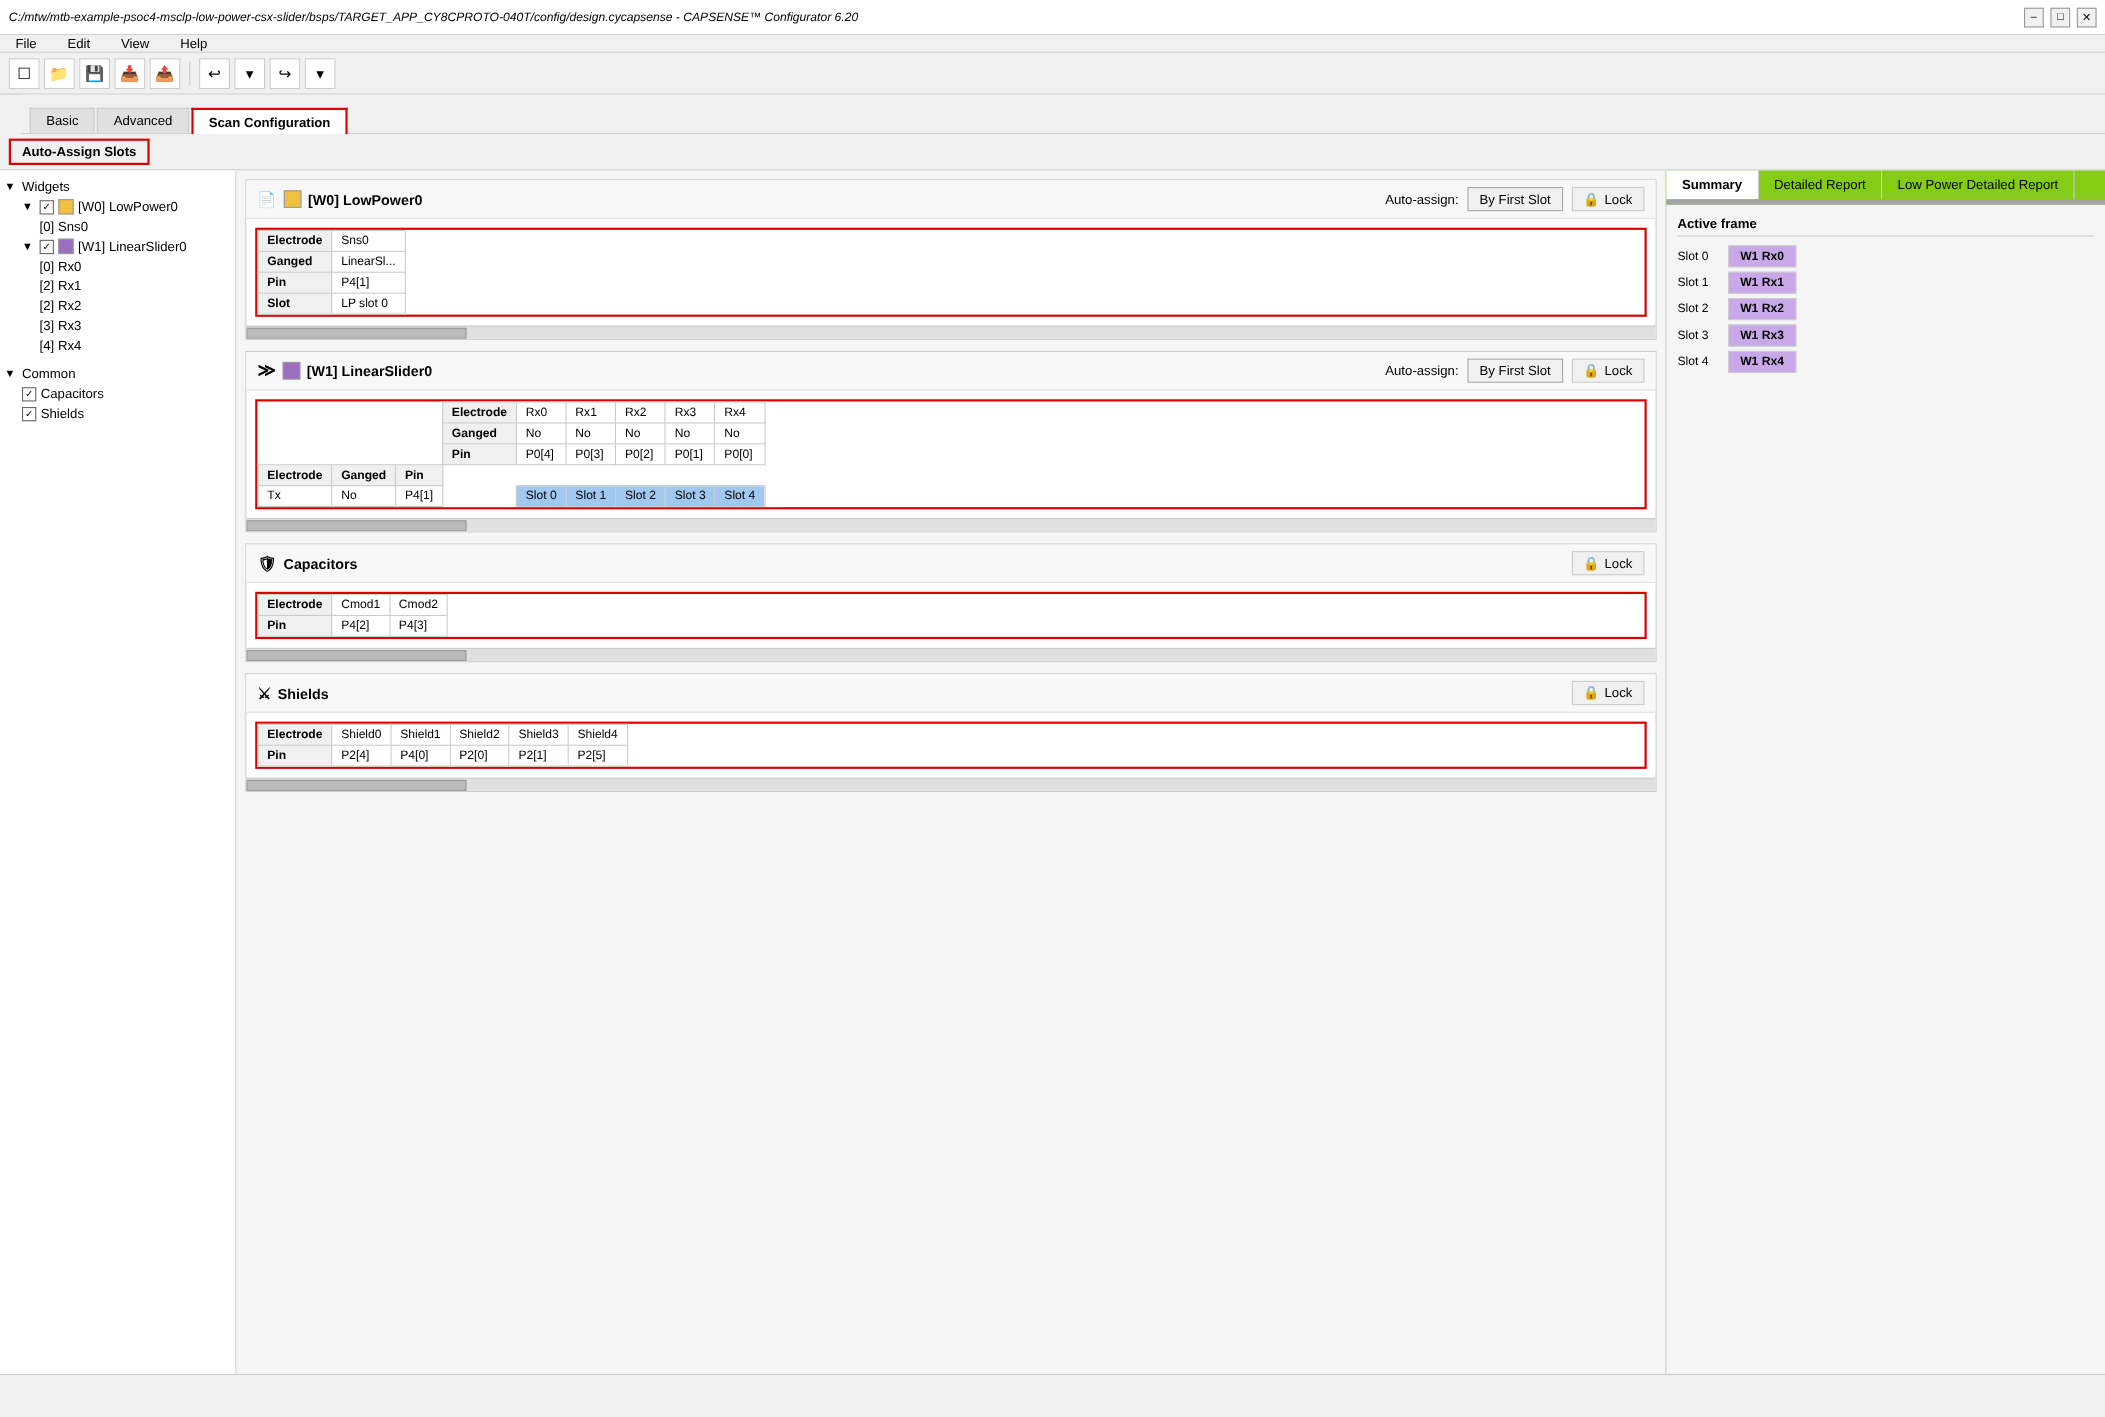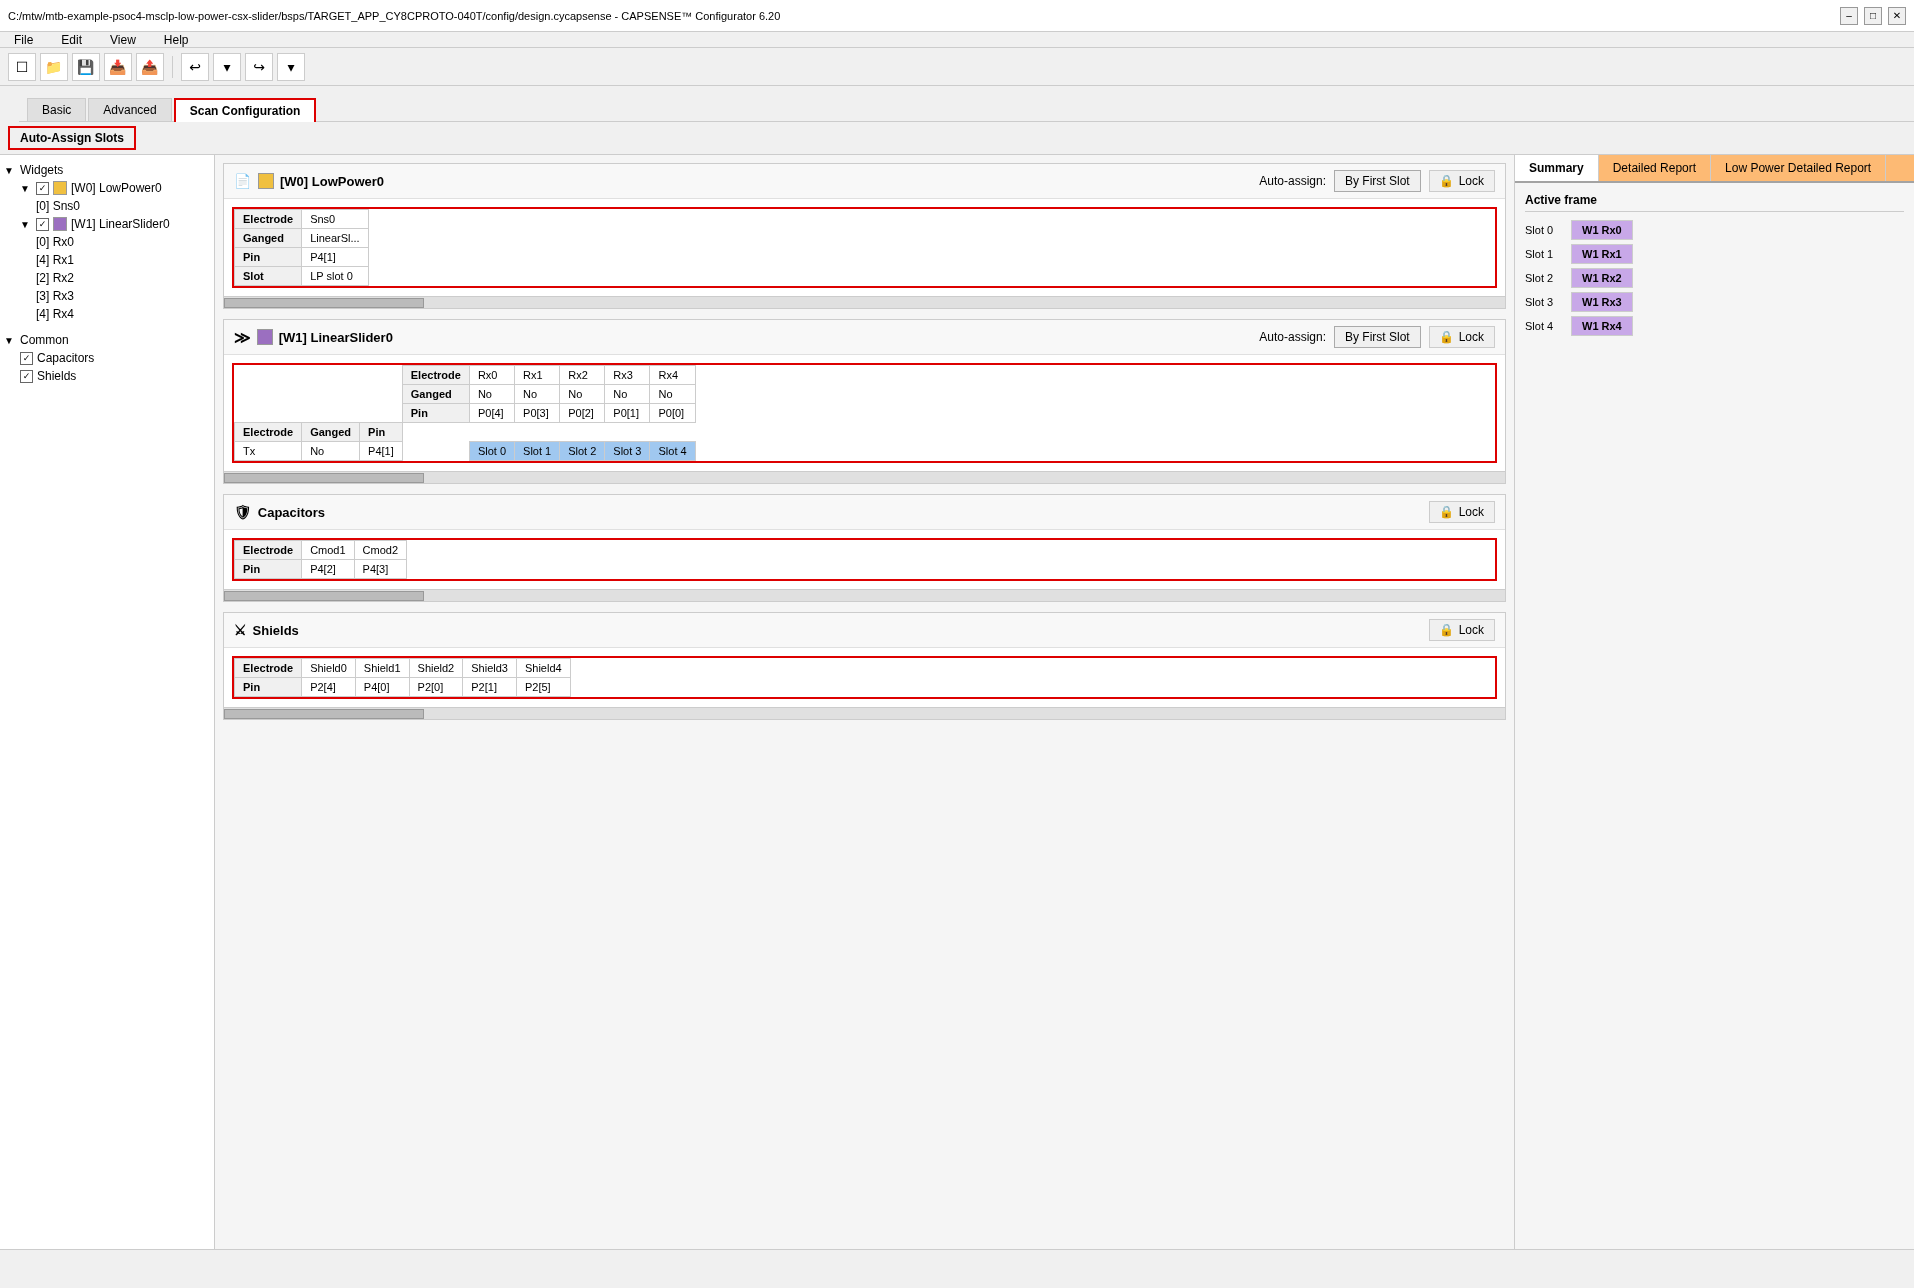--- a/index.html
+++ b/index.html
@@ -1,20 +1,20 @@
 <!DOCTYPE html>
 <html><head>
   <meta charset="utf-8">
   <style>
     * { box-sizing: border-box; margin: 0; padding: 0; }
     body { font-family: 'Segoe UI', Arial, sans-serif; font-size: 12px; background: #f0f0f0; color: #000; width: 1914px; height: 1288px; overflow: hidden; }
 
     
     .title-bar { background: #fff; border-bottom: 1px solid #ccc; padding: 4px 8px; display: flex; align-items: center; justify-content: space-between; height: 32px; }
-    .title-bar-left { display: flex; align-items: flex-start; gap: 6px; font-size: 11px; }
+    .title-bar-left { display: flex; align-items: flex-start; gap: 6px; font-size: 11px; font-style: italic; }
     .title-bar-controls { display: flex; gap: 6px; }
     .title-btn { width: 18px; height: 18px; border: 1px solid #999; background: #f0f0f0; cursor: pointer; display: flex; align-items: center; justify-content: center; font-size: 10px; }
 
     
     .menu-bar { background: #f0f0f0; border-bottom: 1px solid #ccc; padding: 2px 8px; display: flex; gap: 16px; height: 16px; align-items: center; }
     .menu-item { padding: 2px 6px; font-size: 12px; cursor: pointer; }
 
     
     .toolbar { background: #f0f0f0; border-bottom: 1px solid #ccc; padding: 4px 8px; display: flex; align-items: center; gap: 4px; height: 38px; }
     .toolbar-btn { width: 28px; height: 28px; border: 1px solid #ccc; background: #fff; cursor: pointer; display: flex; align-items: center; justify-content: center; font-size: 14px; }
@@ -64,21 +64,21 @@
     .cell-slot1 { background: #a0c8f0; }
     .cell-slot2 { background: #a0c8f0; }
     .cell-slot3 { background: #a0c8f0; }
     .cell-slot4 { background: #a0c8f0; }
 
     .scrollbar-h { height: 12px; background: #e0e0e0; border-top: 1px solid #ccc; overflow: hidden; position: relative; }
     .scrollbar-thumb { width: 200px; height: 10px; background: #bbb; border: 1px solid #999; position: absolute; left: 0; top: 1px; }
 
     
     .summary-panel { width: 400px; background: #f5f5f5; border-left: 1px solid #ccc; flex-shrink: 0; }
-    .summary-tabs { display: flex; border-bottom: 2px solid #a3a3a3; background: #fdba74; }
+    .summary-tabs { display: flex; border-bottom: 5px solid #a3a3a3; background: #84cc16; }
     .summary-tab { padding: 6px 14px; cursor: pointer; font-size: 12px; border-right: 1px solid #ccc; }
     .summary-tab.active { background: #fff; font-weight: bold; }
     .summary-content { display: flex; gap: 0; padding: 0; }
     .summary-col { flex: 1; padding: 10px; }
     .summary-col-title { font-size: 12px; font-weight: bold; margin-bottom: 8px; border-bottom: 1px solid #ccc; padding-bottom: 4px; }
     .slot-row { display: flex; align-items: center; gap: 6px; margin-bottom: 4px; }
     .slot-label { font-size: 11px; width: 40px; }
     .slot-badge { padding: 3px 10px; font-size: 11px; border: 1px solid #ccc; font-weight: bold; }
     .badge-purple { background: #c8a8e8; }
     .badge-yellow { background: #e8d080; }
@@ -148,21 +148,21 @@
     <div class="tree-item indent1">
       <span class="chevron">▼</span>
       <span class="checkbox">✓</span>
       <span class="color-box color-purple"></span>
       <span>[W1] LinearSlider0</span>
     </div>
     <div class="tree-item indent2">
       <span>[0] Rx0</span>
     </div>
     <div class="tree-item indent2">
-      <span>[4] Rx1</span>
+      <span>[2] Rx1</span>
     </div>
     <div class="tree-item indent2">
       <span>[2] Rx2</span>
     </div>
     <div class="tree-item indent2">
       <span>[3] Rx3</span>
     </div>
     <div class="tree-item indent2">
       <span>[4] Rx4</span>
     </div>

